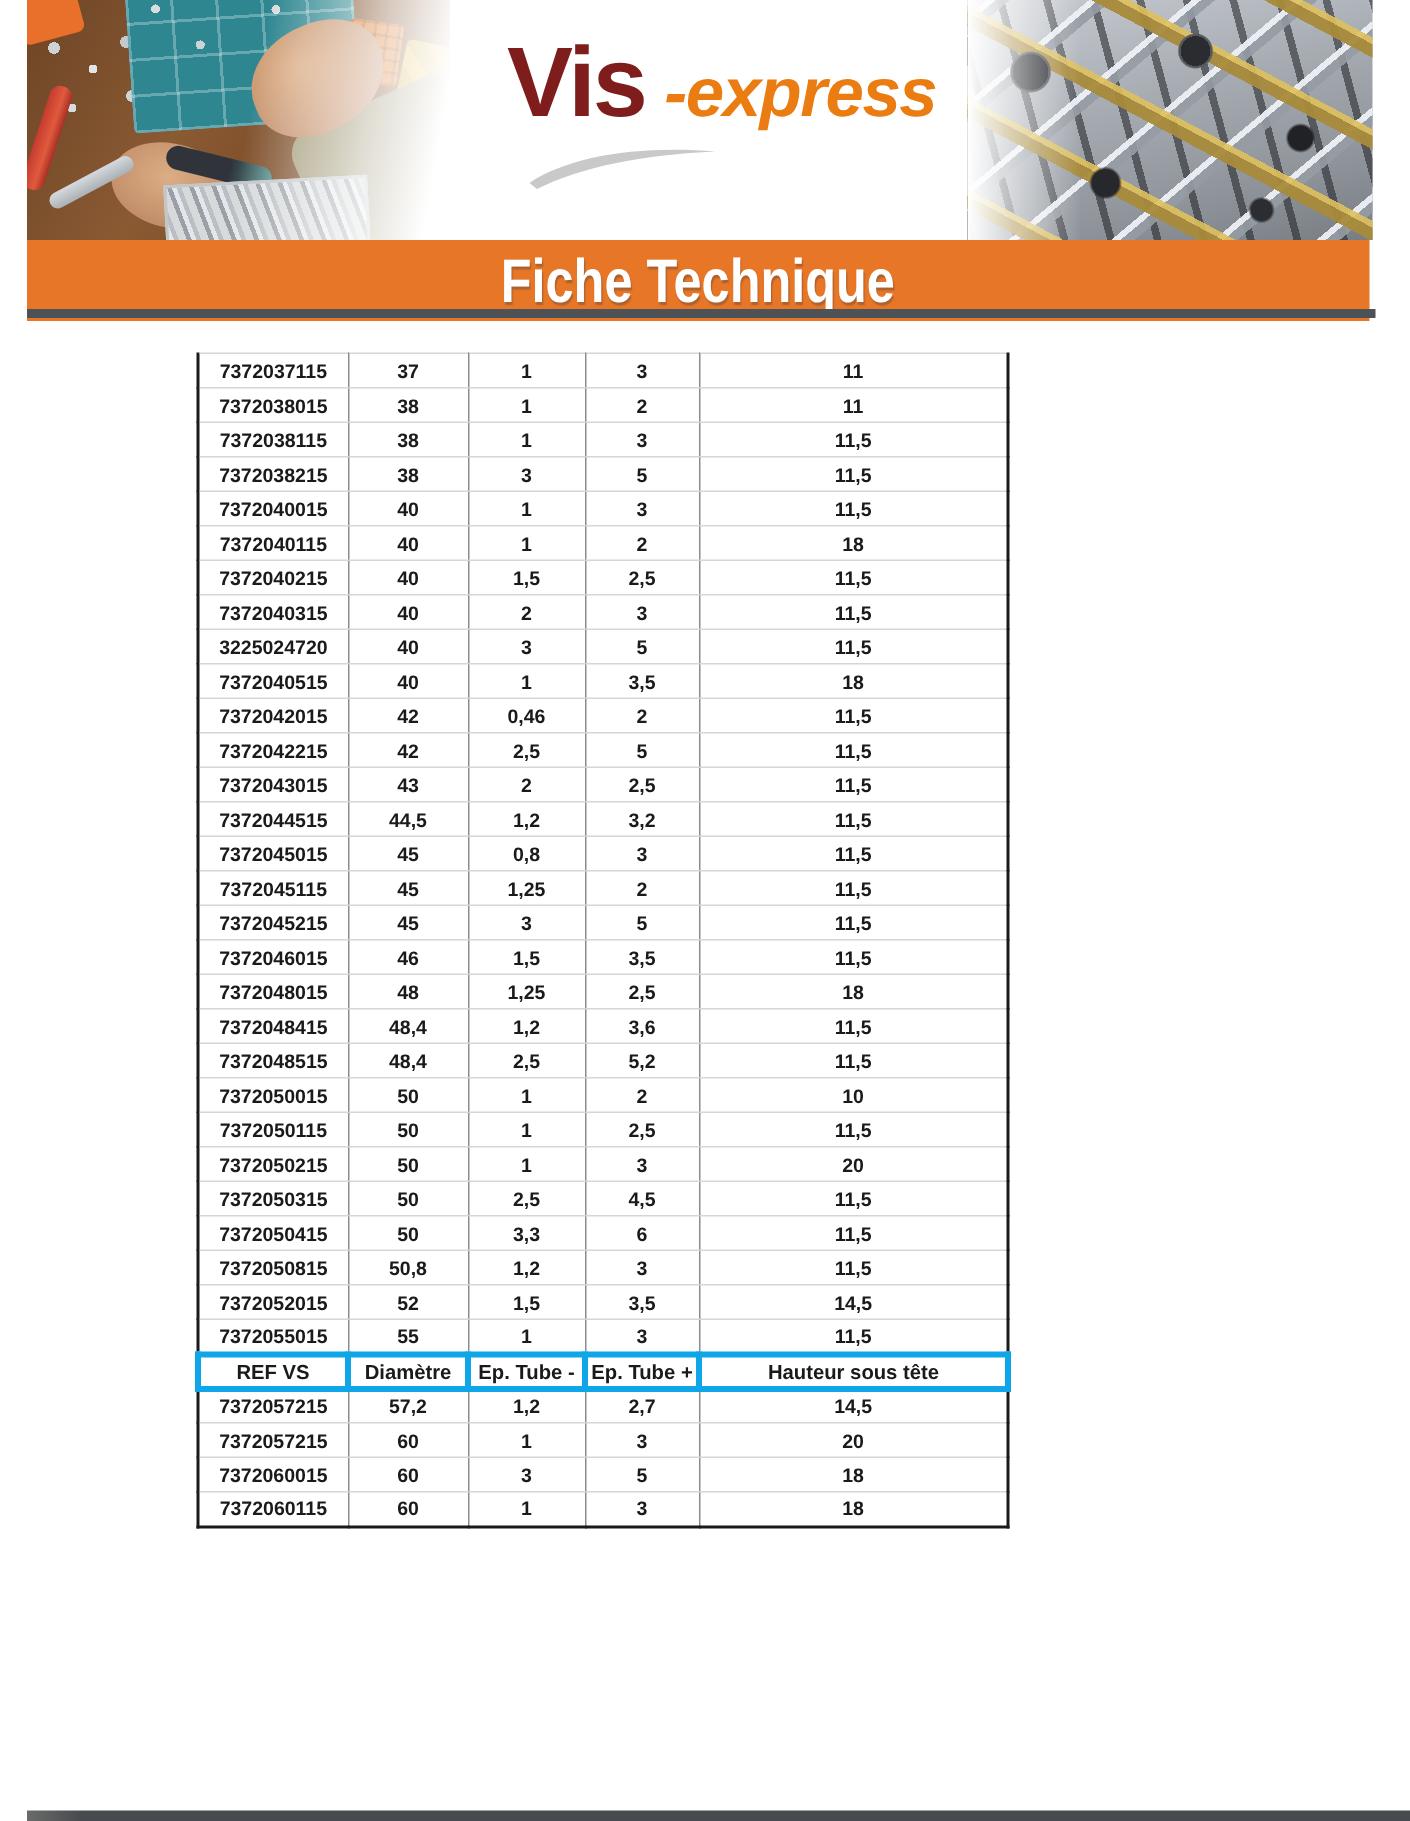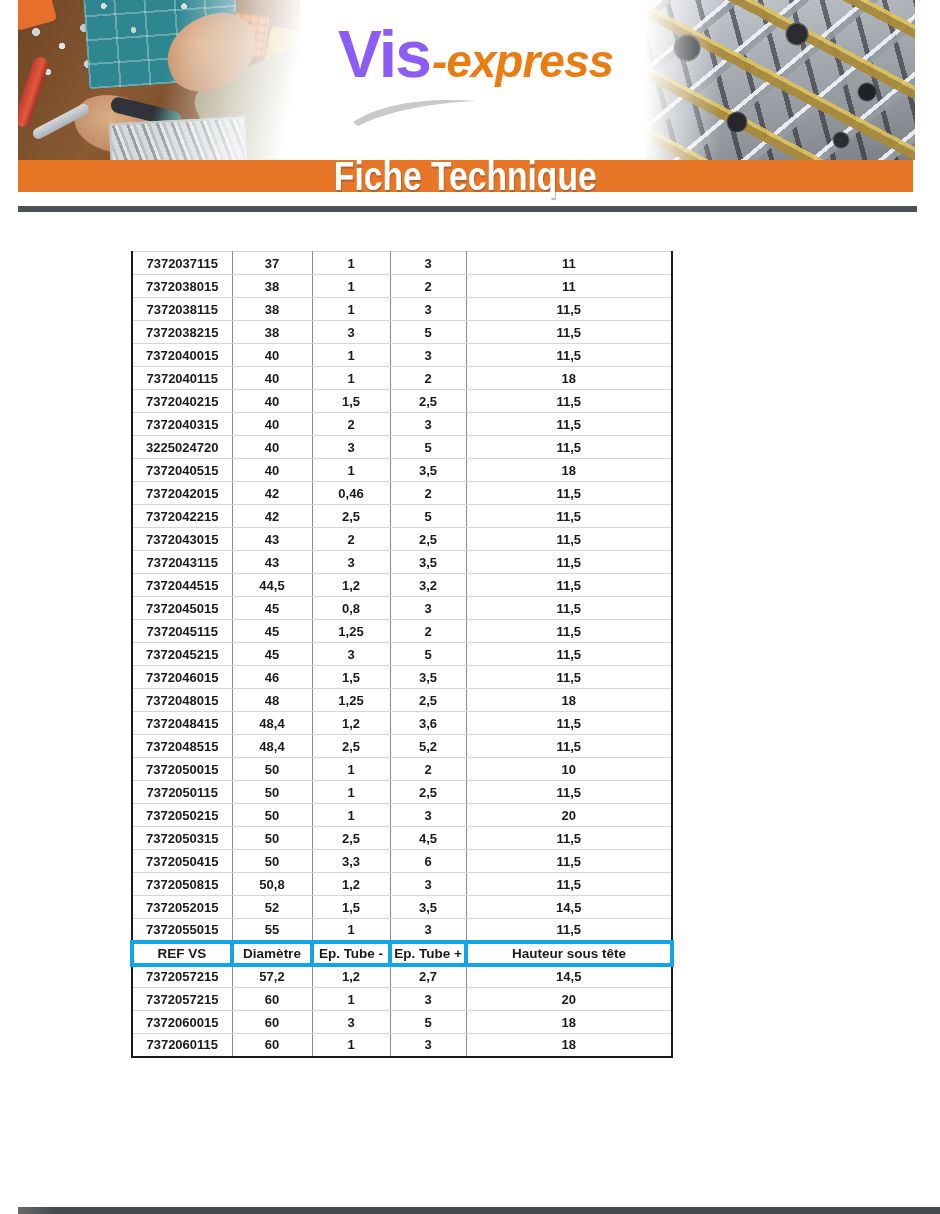--- a/index.html
+++ b/index.html
@@ -120,48 +120,48 @@
     position: absolute; left: 0; top: 0; width: 100%; height: 100%;
     background: linear-gradient(to right, #ffffff 0%, rgba(255,255,255,.65) 9%, transparent 28%);
   }
 
   
   .logo {
     position: absolute; left: 338px; top: 16px; width: 280px; height: 130px;
   }
   .logo-text { display: flex; align-items: baseline; white-space: nowrap; }
   .logo-vis {
-    font-size: 66px; font-weight: bold; color: #8b5cf6; letter-spacing: -2px;
+    font-size: 66px; font-weight: bold; color: #7f1d1d; letter-spacing: -2px;
   }
   .logo-express {
     font-size: 46px; font-weight: bold; font-style: italic; color: #ea7c12;
-    letter-spacing: -1px; margin-left: 2px;
+    letter-spacing: -1px; margin-left: 13px;
   }
   .logo-swoosh { position: absolute; left: 12px; top: 78px; }
 
   
   .banner {
-    position: absolute; left: 18px; top: 160px; width: 895px; height: 32px;
+    position: absolute; left: 18px; top: 160px; width: 895px; height: 54px;
     background: #e87627;
     display: flex; align-items: center; justify-content: center;
   }
   .banner-title {
     color: #ffffff; font-weight: bold; font-size: 41px; line-height: 1;
     transform: scaleX(0.82);
     text-shadow: 1px 2px 1px rgba(60,60,60,.35);
     letter-spacing: 0px;
   }
   .banner-underline {
     position: absolute; left: 18px; top: 206px; width: 899px; height: 6px;
     background: #4d5257;
   }
 
   
   table.spec {
-    position: absolute; left: 130px; top: 251px; width: 540px;
+    position: absolute; left: 130px; top: 235px; width: 540px;
     border-collapse: collapse; table-layout: fixed;
     font-family: "Liberation Sans", sans-serif;
     font-weight: bold; font-size: 13px; color: #1a1a1a;
     border: 2px solid #1a1a1a; border-top: 1px solid #777777;
   }
   table.spec td {
     height: 23px; padding: 0 2px; text-align: center; vertical-align: middle;
     border-top: 1px solid #d6d6d6; border-bottom: 1px solid #d6d6d6;
     border-left: 1px solid #8c8c8c; border-right: 1px solid #8c8c8c;
     overflow: hidden; white-space: nowrap;
@@ -310,27 +310,20 @@
         <td>11,5</td>
       </tr>
       <tr>
         <td>7372043015</td>
         <td>43</td>
         <td>2</td>
         <td>2,5</td>
         <td>11,5</td>
       </tr>
       <tr>
-        <td>7372043115</td>
-        <td>43</td>
-        <td>3</td>
-        <td>3,5</td>
-        <td>11,5</td>
-      </tr>
-      <tr>
         <td>7372044515</td>
         <td>44,5</td>
         <td>1,2</td>
         <td>3,2</td>
         <td>11,5</td>
       </tr>
       <tr>
         <td>7372045015</td>
         <td>45</td>
         <td>0,8</td>

